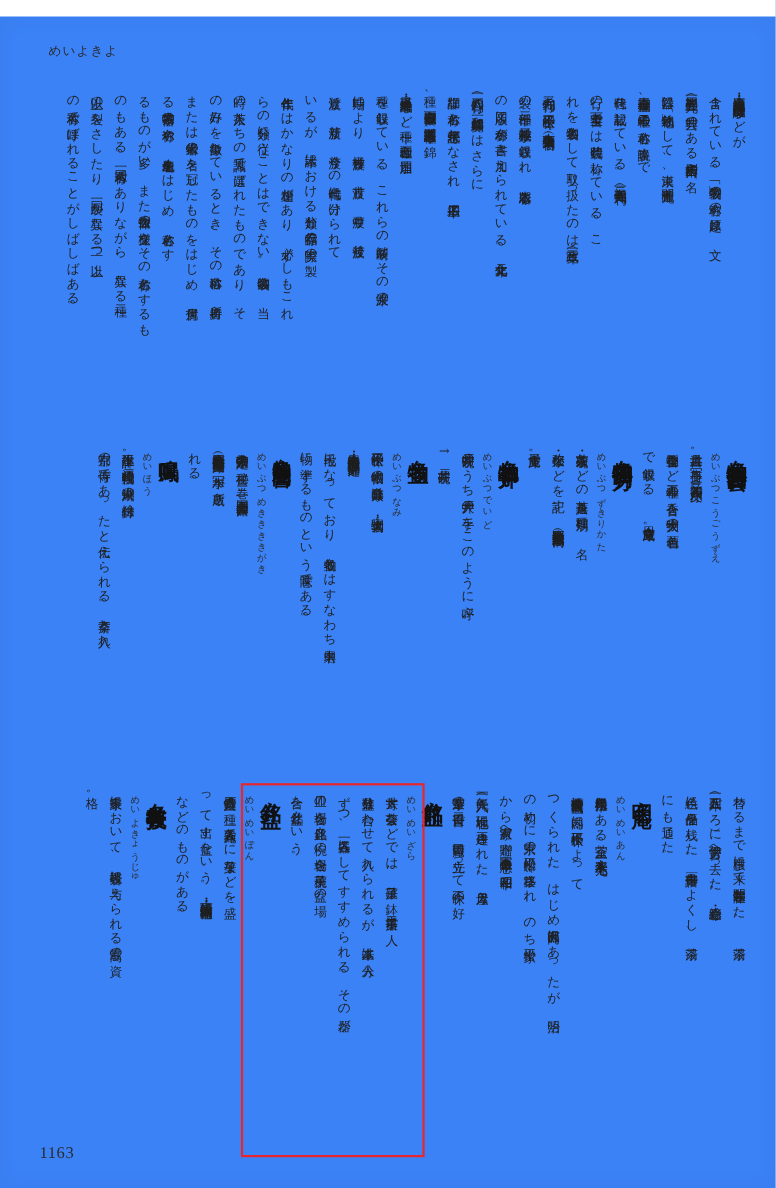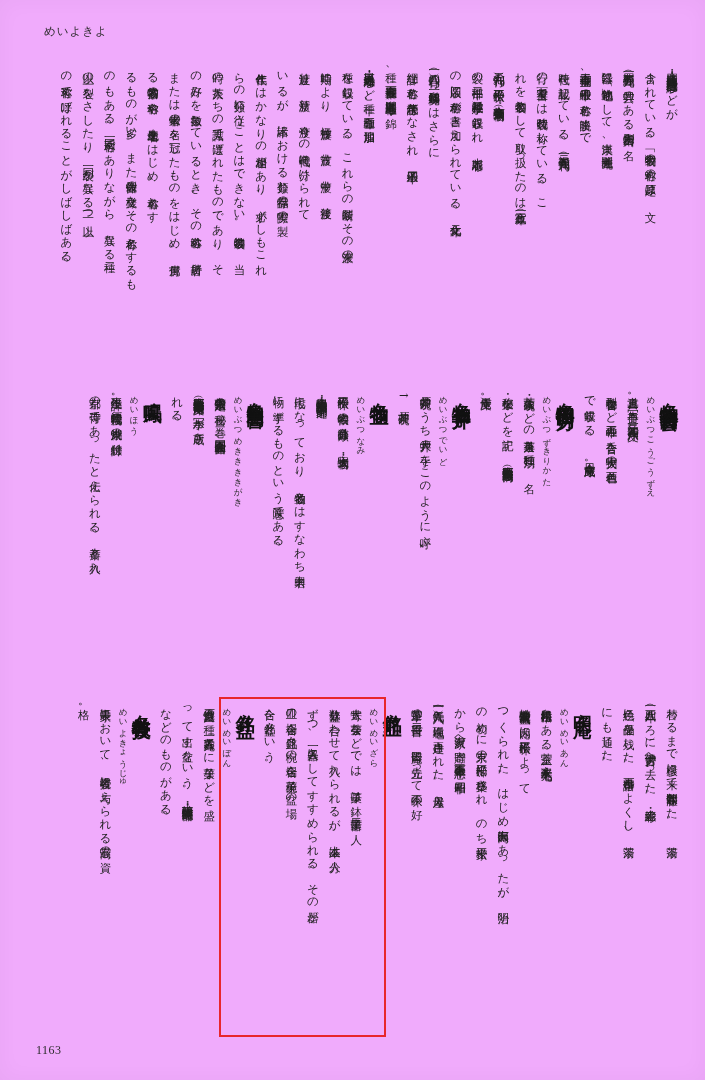--- a/index.html
+++ b/index.html
@@ -11,40 +11,41 @@
     width: 705px;
     height: 1080px;
     position: relative;
     font-family: "Liberation Serif", "DejaVu Serif", serif;
     color: #1a1a1a;
     overflow: hidden;
   }
   .page {
     position: absolute;
     inset: 0;
-    background: #f0abfc;
+    background: #3b82f6;
+    margin-top: 15px;
   }
 
   
   .running-head {
     position: absolute;
     top: 24px;
     left: 44px;
     font-size: 11.5px;
     letter-spacing: 1px;
     color: #2a2a2a;
     font-family: "DejaVu Serif", serif;
   }
 
   
   .folio {
     position: absolute;
     left: 36px;
     bottom: 22px;
-    font-size: 12px;
+    font-size: 15px;
     letter-spacing: 0.5px;
     color: #2b2b2b;
     font-family: "Liberation Serif", serif;
   }
 
   
   .vcol {
     writing-mode: vertical-rl;
     text-orientation: upright;
     font-family: "DejaVu Serif", serif;

